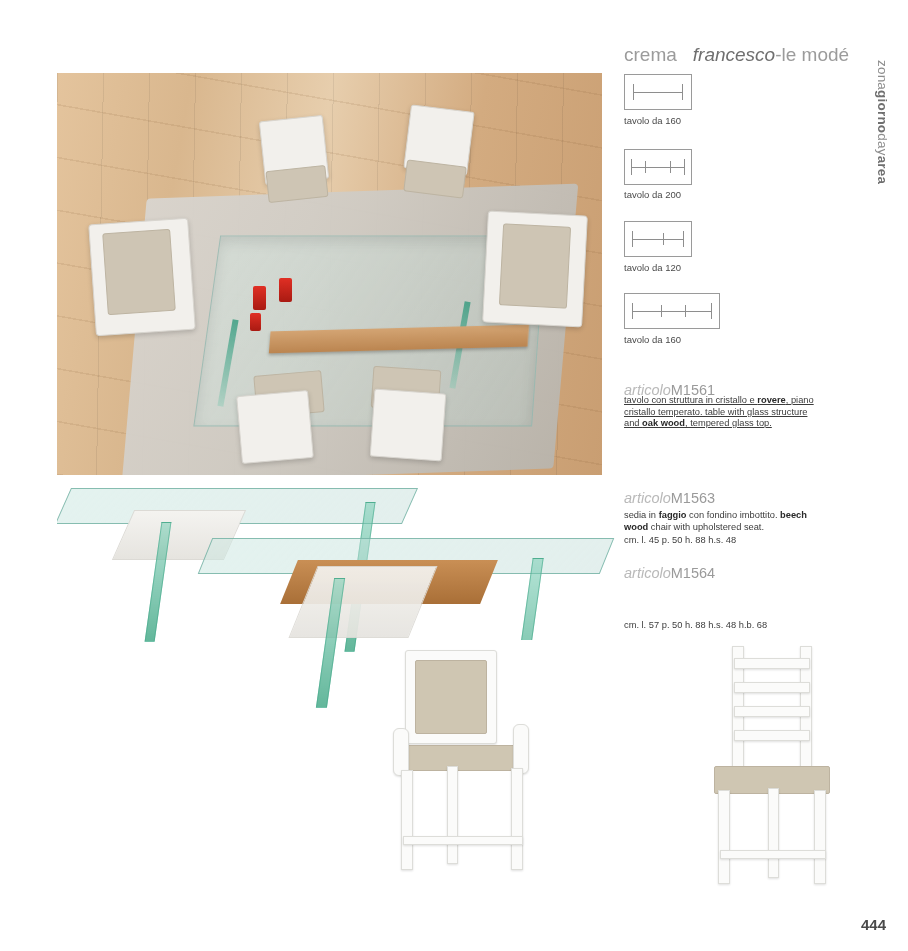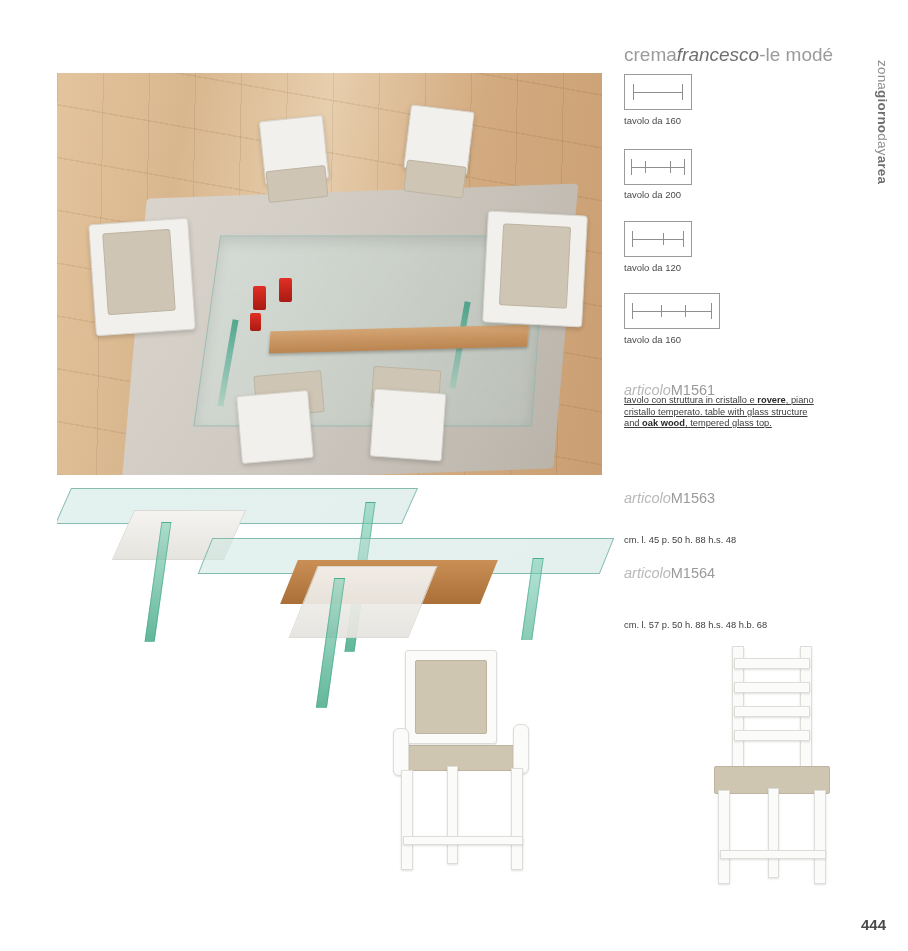--- a/index.html
+++ b/index.html
@@ -16,21 +16,21 @@
     writing-mode:vertical-rl;
     font-size:13.5px;letter-spacing:.2px;color:#8d8d8d;
   }
   .vtab b{color:#6f6f6f;font-weight:bold;}
 
   
   .brandline{
     position:absolute;left:624px;top:44px;
     font-size:19px;color:#9b9b9b;white-space:nowrap;
   }
-  .brandline .it{font-style:italic;color:#6f6f6f;}
+  .brandline .it{font-style:italic;color:#6f6f6f;margin-left:16px;}
   .brandline .reg{color:#9b9b9b;}
 
   
   .hero{
     position:absolute;left:57px;top:73px;width:545px;height:402px;
     overflow:hidden;background:#cfa87e;
   }
   .floor{
     position:absolute;inset:0;
     background:
@@ -237,20 +237,24 @@
   <div class="art-title" style="left:624px;top:358px;margin-top:24px;">
     <span class="art">articolo</span><span class="code">M1561</span>
   </div>
   <div class="desc" style="left:624px;top:395px;text-decoration:underline;">
     <span>tavolo con struttura in cristallo e </span><b>rovere</b><span>, piano cristallo temperato. table with glass structure and </span><b>oak wood</b><span>, tempered glass top.</span>
   </div>
 
   <div class="art-title" style="left:624px;top:490px;">
     <span class="art">articolo</span><span class="code">M1563</span>
   </div>
+  <div class="desc" style="left:624px;top:510px;">
+    <span>sedia in </span><b>faggio</b><span> con fondino imbottito.</span>
+    <b>beech wood</b><span> chair with upholstered seat.</span>
+  </div>
   <div class="meas" style="left:624px;top:535px;">
     <div>cm. l. 45 p. 50 h. 88 h.s. 48</div>
   </div>
 
   <div class="art-title" style="left:624px;top:565px;">
     <span class="art">articolo</span><span class="code">M1564</span>
   </div>
   <div class="meas" style="left:624px;top:620px;">
     <div>cm. l. 57 p. 50 h. 88 h.s. 48 h.b. 68</div>
   </div>

